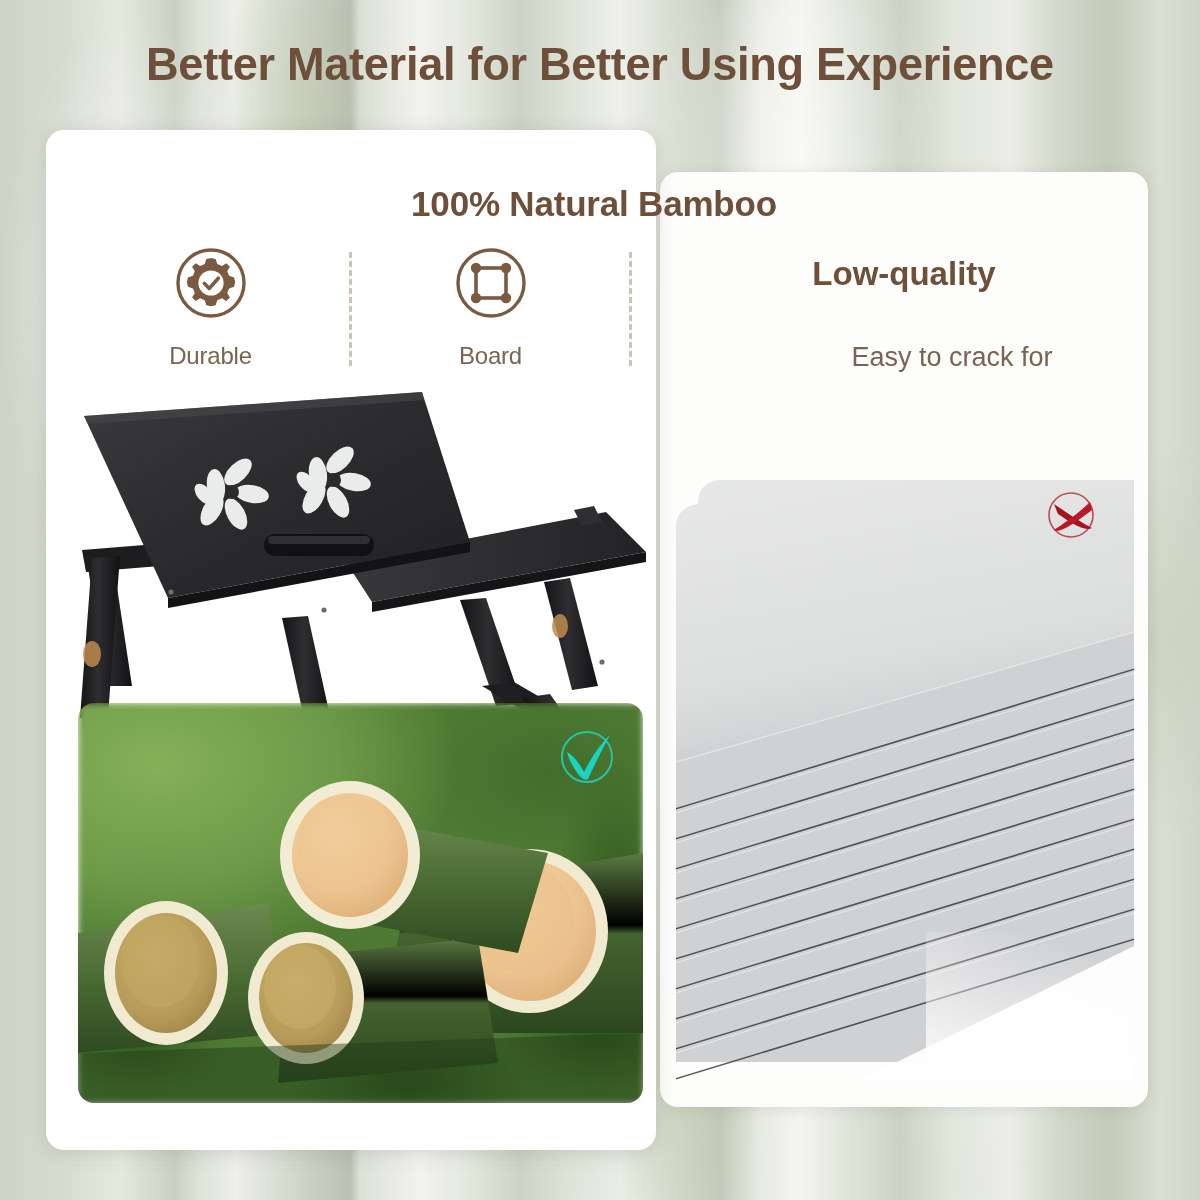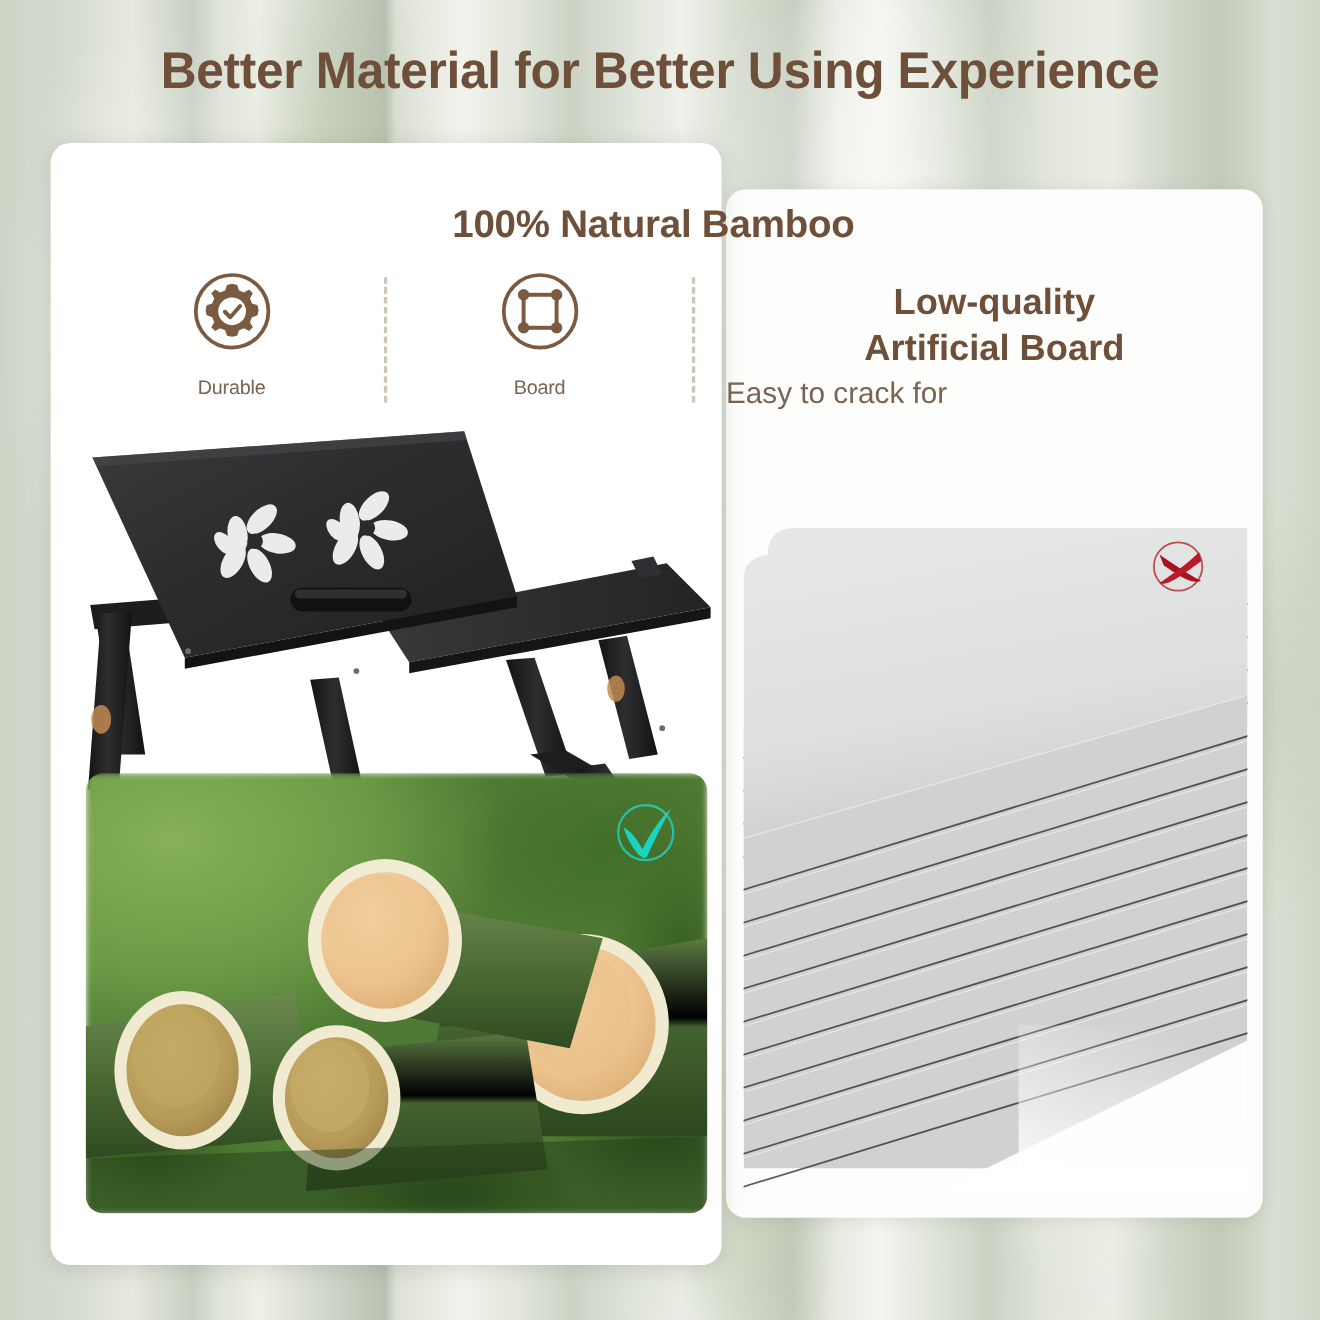--- a/index.html
+++ b/index.html
@@ -50,21 +50,21 @@
     background:#ffffff;box-shadow:0 3px 18px rgba(110,116,100,.22);z-index:3;}
 
   
   .lt-title{position:absolute;left:0;right:12px;top:184px;text-align:center;
     font-size:35px;font-weight:700;color:#6e4f39;letter-spacing:-0.2px;z-index:6;}
 
   .features{position:absolute;left:72px;top:246px;width:560px;height:150px;
     display:flex;align-items:flex-start;z-index:6;}
   .feat{flex:1;display:flex;flex-direction:column;align-items:center;}
   .feat-icon{width:74px;height:74px;}
-  .feat-label{margin-top:22px;font-size:18px;color:#7a6351;letter-spacing:-0.2px;}
+  .feat-label{margin-top:22px;font-size:24px;color:#7a6351;letter-spacing:-0.2px;}
   .divider{width:0;border-left:3px dashed #cfc4b8;height:114px;margin-top:6px;align-self:flex-start;}
 
   
   .desk-wrap{position:absolute;left:46px;top:386px;width:610px;height:420px;z-index:5;}
 
   
   .bamboo{position:absolute;left:78px;top:703px;width:565px;height:400px;
     border-radius:16px;overflow:hidden;z-index:7;}
   .bamboo-bg{position:absolute;inset:0;
     background:
@@ -76,22 +76,22 @@
       radial-gradient(ellipse 120px 70px at 60px 340px, rgba(40,80,25,.75), transparent 70%),
       radial-gradient(ellipse 160px 90px at 330px 380px, rgba(35,72,22,.7), transparent 70%),
       radial-gradient(ellipse 140px 80px at 520px 330px, rgba(32,68,20,.65), transparent 70%),
       radial-gradient(ellipse 180px 120px at 470px 70px, rgba(55,100,35,.55), transparent 70%),
       radial-gradient(ellipse 90px 180px at 540px 180px, rgba(30,66,18,.5), transparent 70%);
     filter:blur(5px);}
 
   
   .rt-title{position:absolute;left:660px;top:240px;width:488px;text-align:center;
     font-size:33px;font-weight:700;color:#6e4f39;line-height:1.26;z-index:6;margin-top:13px;}
-  .rt-sub{position:absolute;left:660px;top:340px;width:488px;
-    font-size:27px;color:#7a6351;line-height:1.3;z-index:6;}
+  .rt-sub{position:absolute;left:660px;top:340px;width:488px;text-align:center;
+    font-size:27px;color:#7a6351;line-height:1.3;z-index:6;padding-left:48px;}
 
   
   .board{position:absolute;left:676px;top:462px;width:458px;height:620px;z-index:6;}
 
   
   .badge{position:absolute;z-index:9;}
   .badge-check{left:552px;top:722px;width:70px;height:70px;}
   .badge-cross{left:1040px;top:482px;width:64px;height:64px;}
 </style>
 </head>
@@ -101,21 +101,20 @@
 
   <div class="bg"></div>
   <div class="bg-blobs"></div>
 
   <div class="headline">Better Material for Better Using Experience</div>
 
   <div class="card card-right"></div>
 
   <div class="rt-title">
     <span>Low-quality</span><br>
-    <span>Artificial Board</span>
   </div>
   <div class="rt-sub">
     <span>Easy to crack for</span><br>
   </div>
 
   <svg class="board" viewBox="0 0 458 620">
     <defs>
       <filter id="chip" x="-10%" y="-10%" width="120%" height="120%">
         <feTurbulence type="fractalNoise" baseFrequency="0.055 0.62" numOctaves="4" seed="7" result="t"></feTurbulence>
         <feColorMatrix in="t" type="matrix" values="0 0 0 0 0.72  0 0 0 0 0.73  0 0 0 0 0.735  0 0 0 0 1" result="c"></feColorMatrix>

